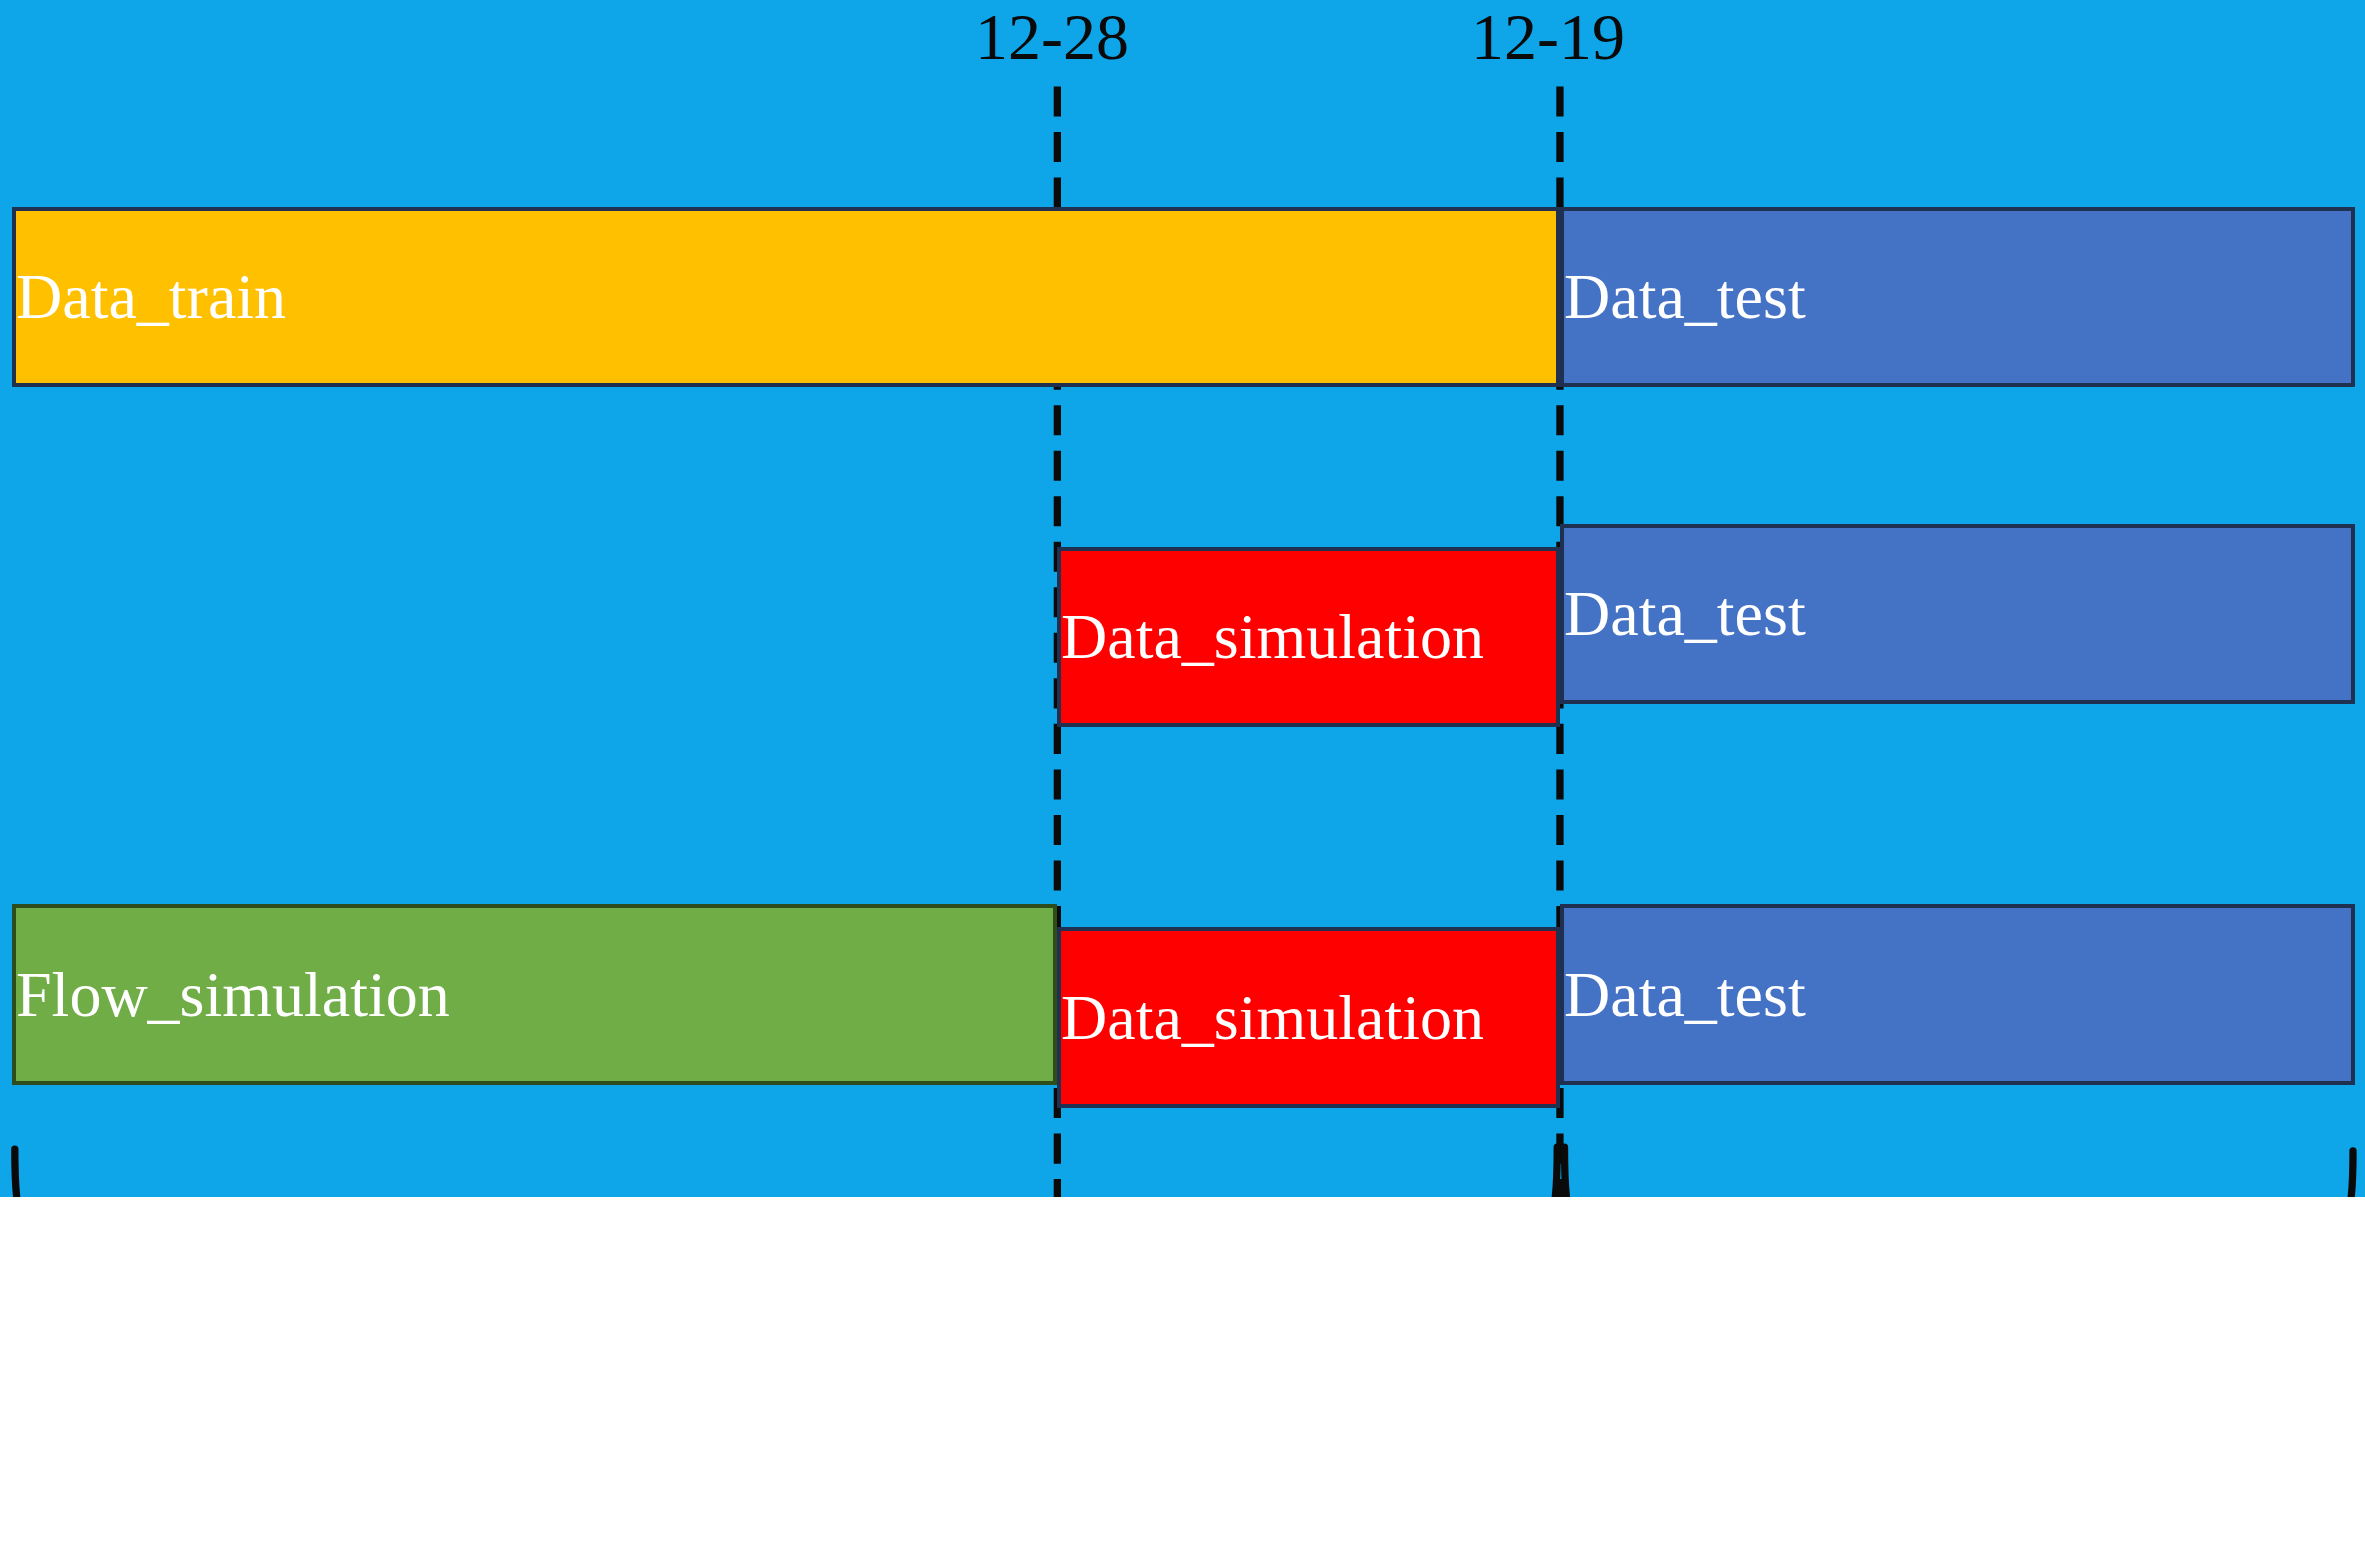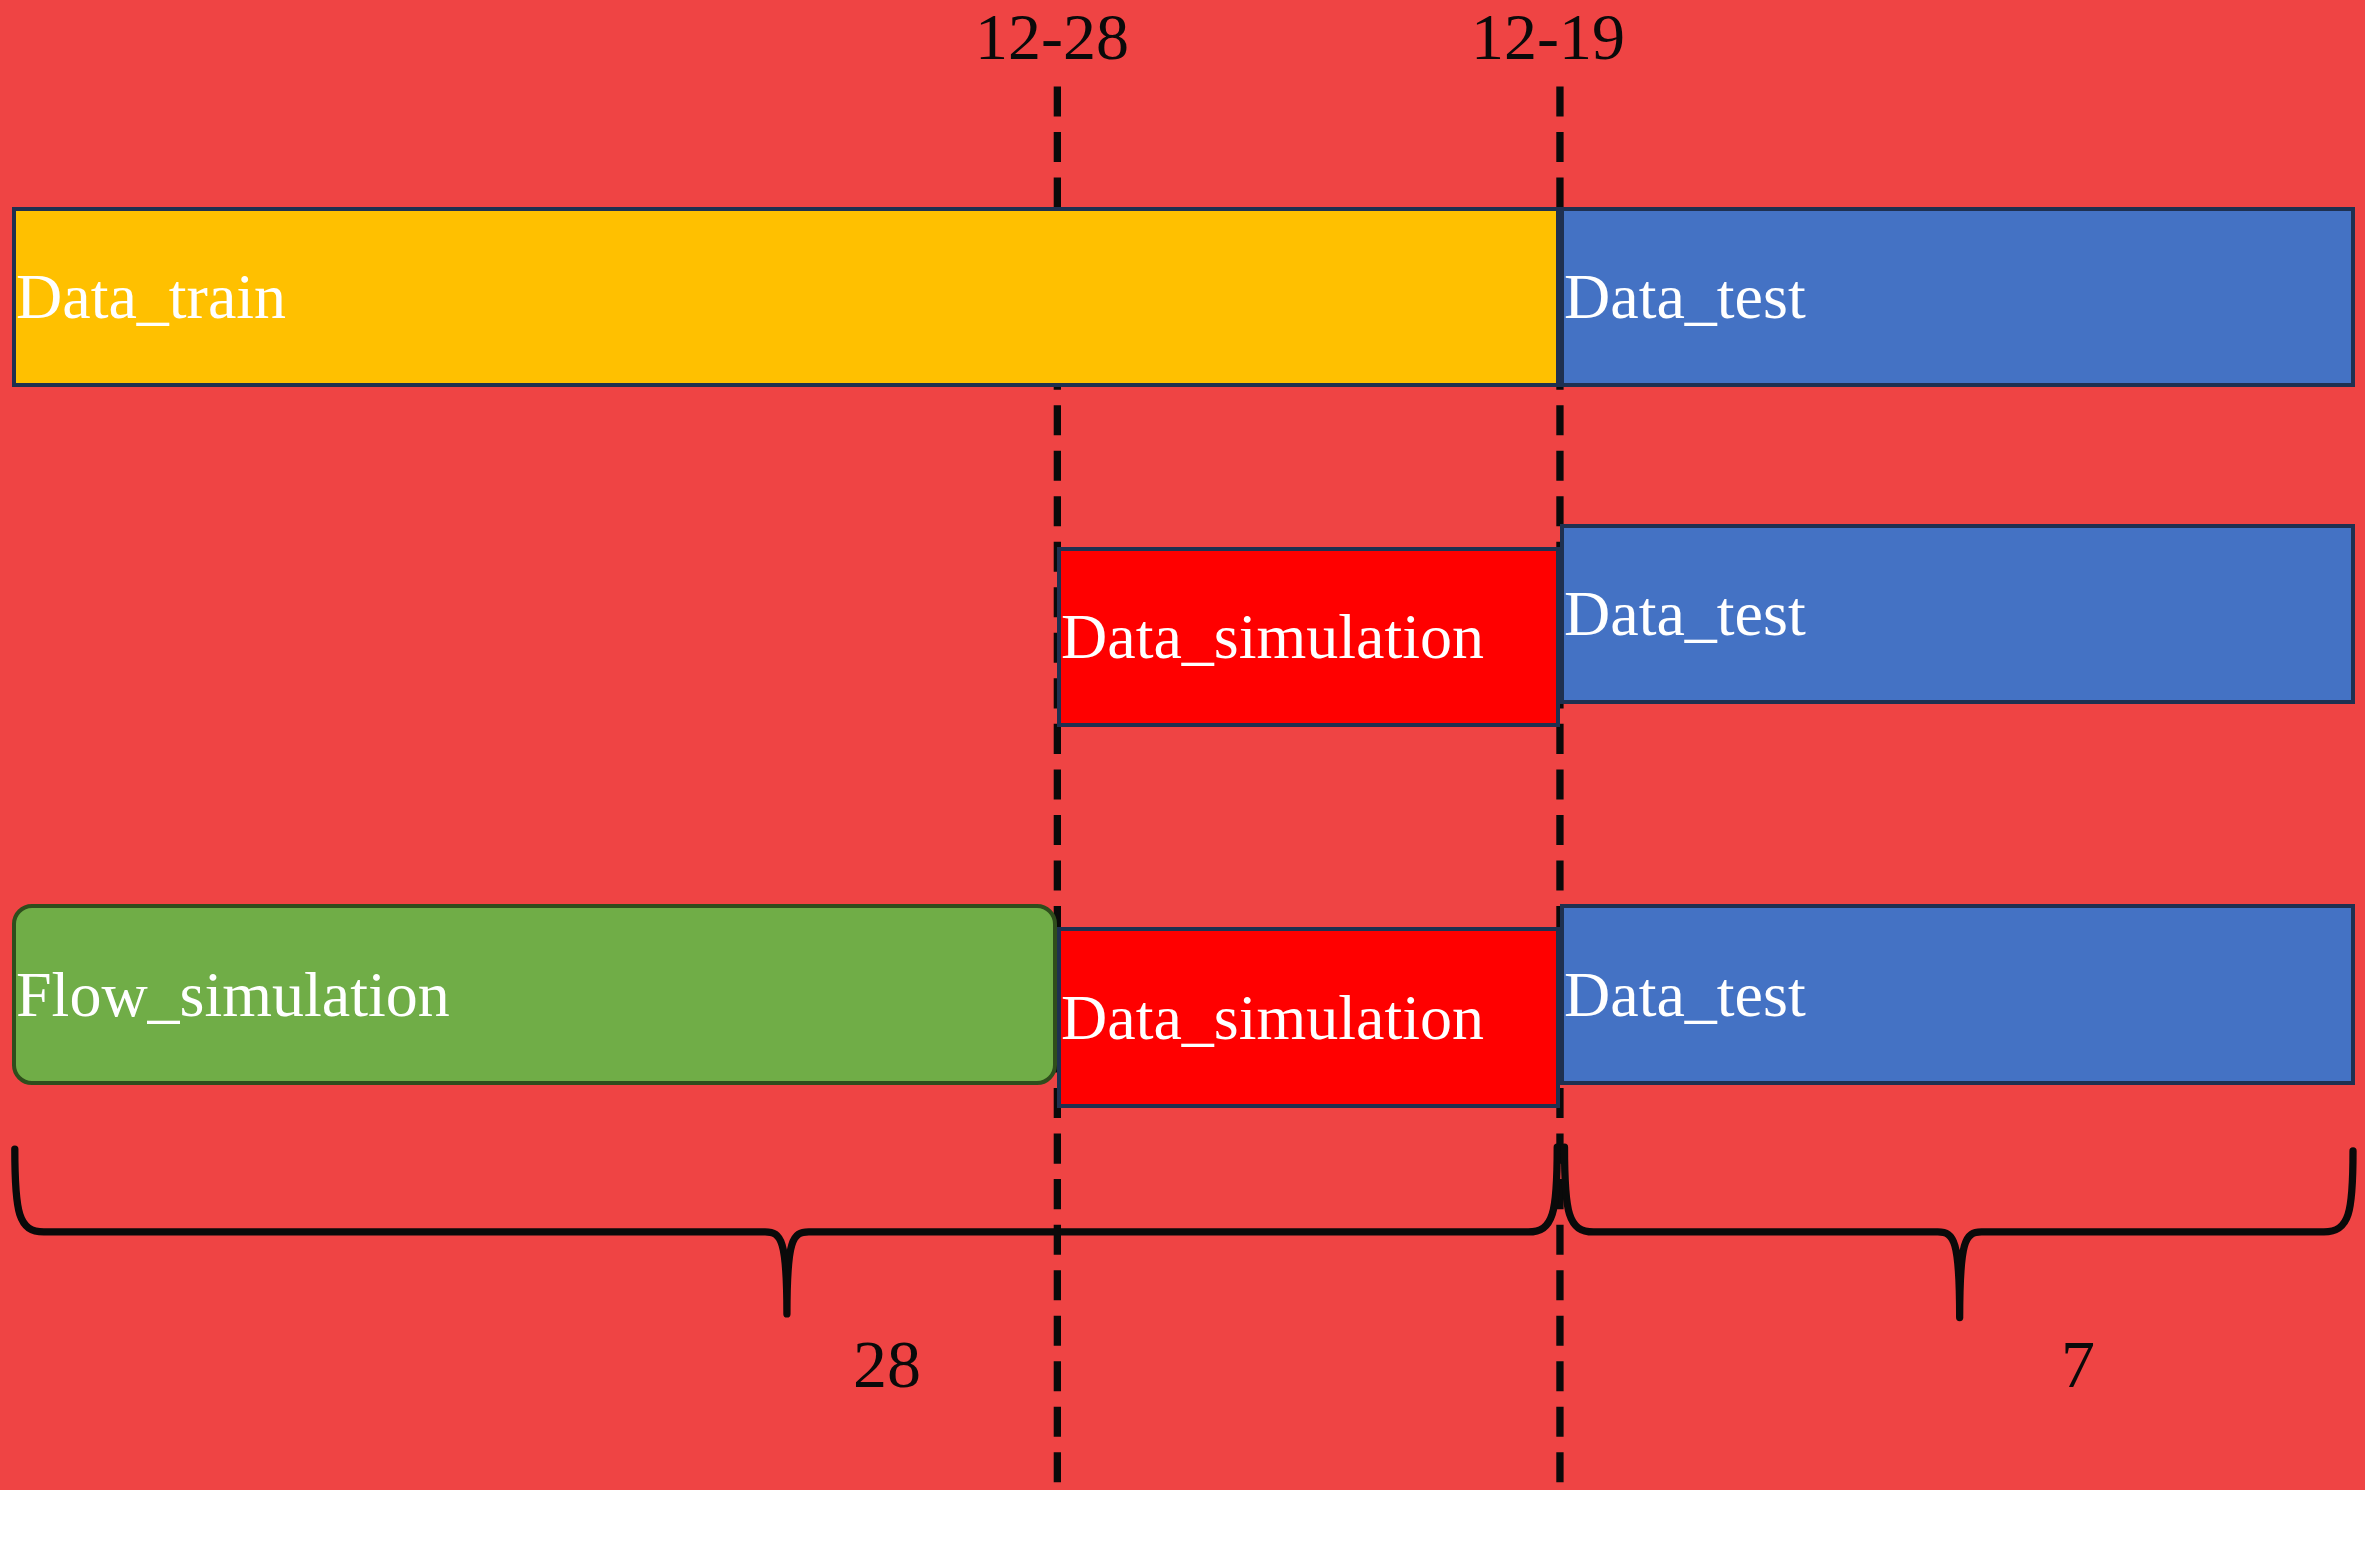--- a/index.html
+++ b/index.html
@@ -1,20 +1,20 @@
 <!DOCTYPE html>
 <html style="font-size:14.6px"><head>
 <meta charset="utf-8">
 <style>
   html, body { margin: 0; padding: 0; background: #ffffff; }
   .figure {
     position: relative;
     width: 2366px;
-    height: 1490px;
-    background: #ef4444;
+    height: 1197px;
+    background: #0ea5e9;
     font-family: "Liberation Serif", "DejaVu Serif", serif;
     overflow: hidden;
   }
   .overlay {
     position: absolute;
     left: 0; top: 0;
     width: 2366px; height: 1567px;
     z-index: 0;
   }
   .bar {
@@ -28,21 +28,21 @@
   }
   .bar .bar-label {
     color: #ffffff;
     font-size: 64px;
     line-height: 1;
     white-space: nowrap;
   }
   .fill-yellow { background: #FFC000; }
   .fill-blue   { background: #4472C4; }
   .fill-red    { background: #FF0000; margin-top: 23px; }
-  .fill-green  { background: #70AD47; border-color: #2F4D1C; border-radius: 20px; }
+  .fill-green  { background: #70AD47; border-color: #2F4D1C; }
 
   
   #bar-train      { left: 12px;   top: 207px; width: 1548px; height: 180px; }
   #bar-test-1     { left: 1560px; top: 207px; width: 795px;  height: 180px; }
   
   #bar-sim-2      { left: 1057px; top: 524px; width: 503px;  height: 180px; }
   #bar-test-2     { left: 1560px; top: 524px; width: 795px;  height: 180px; }
   
   #bar-flow       { left: 12px;   top: 904px; width: 1045px; height: 181px; }
   #bar-sim-3      { left: 1057px; top: 904px; width: 503px;  height: 181px; }

